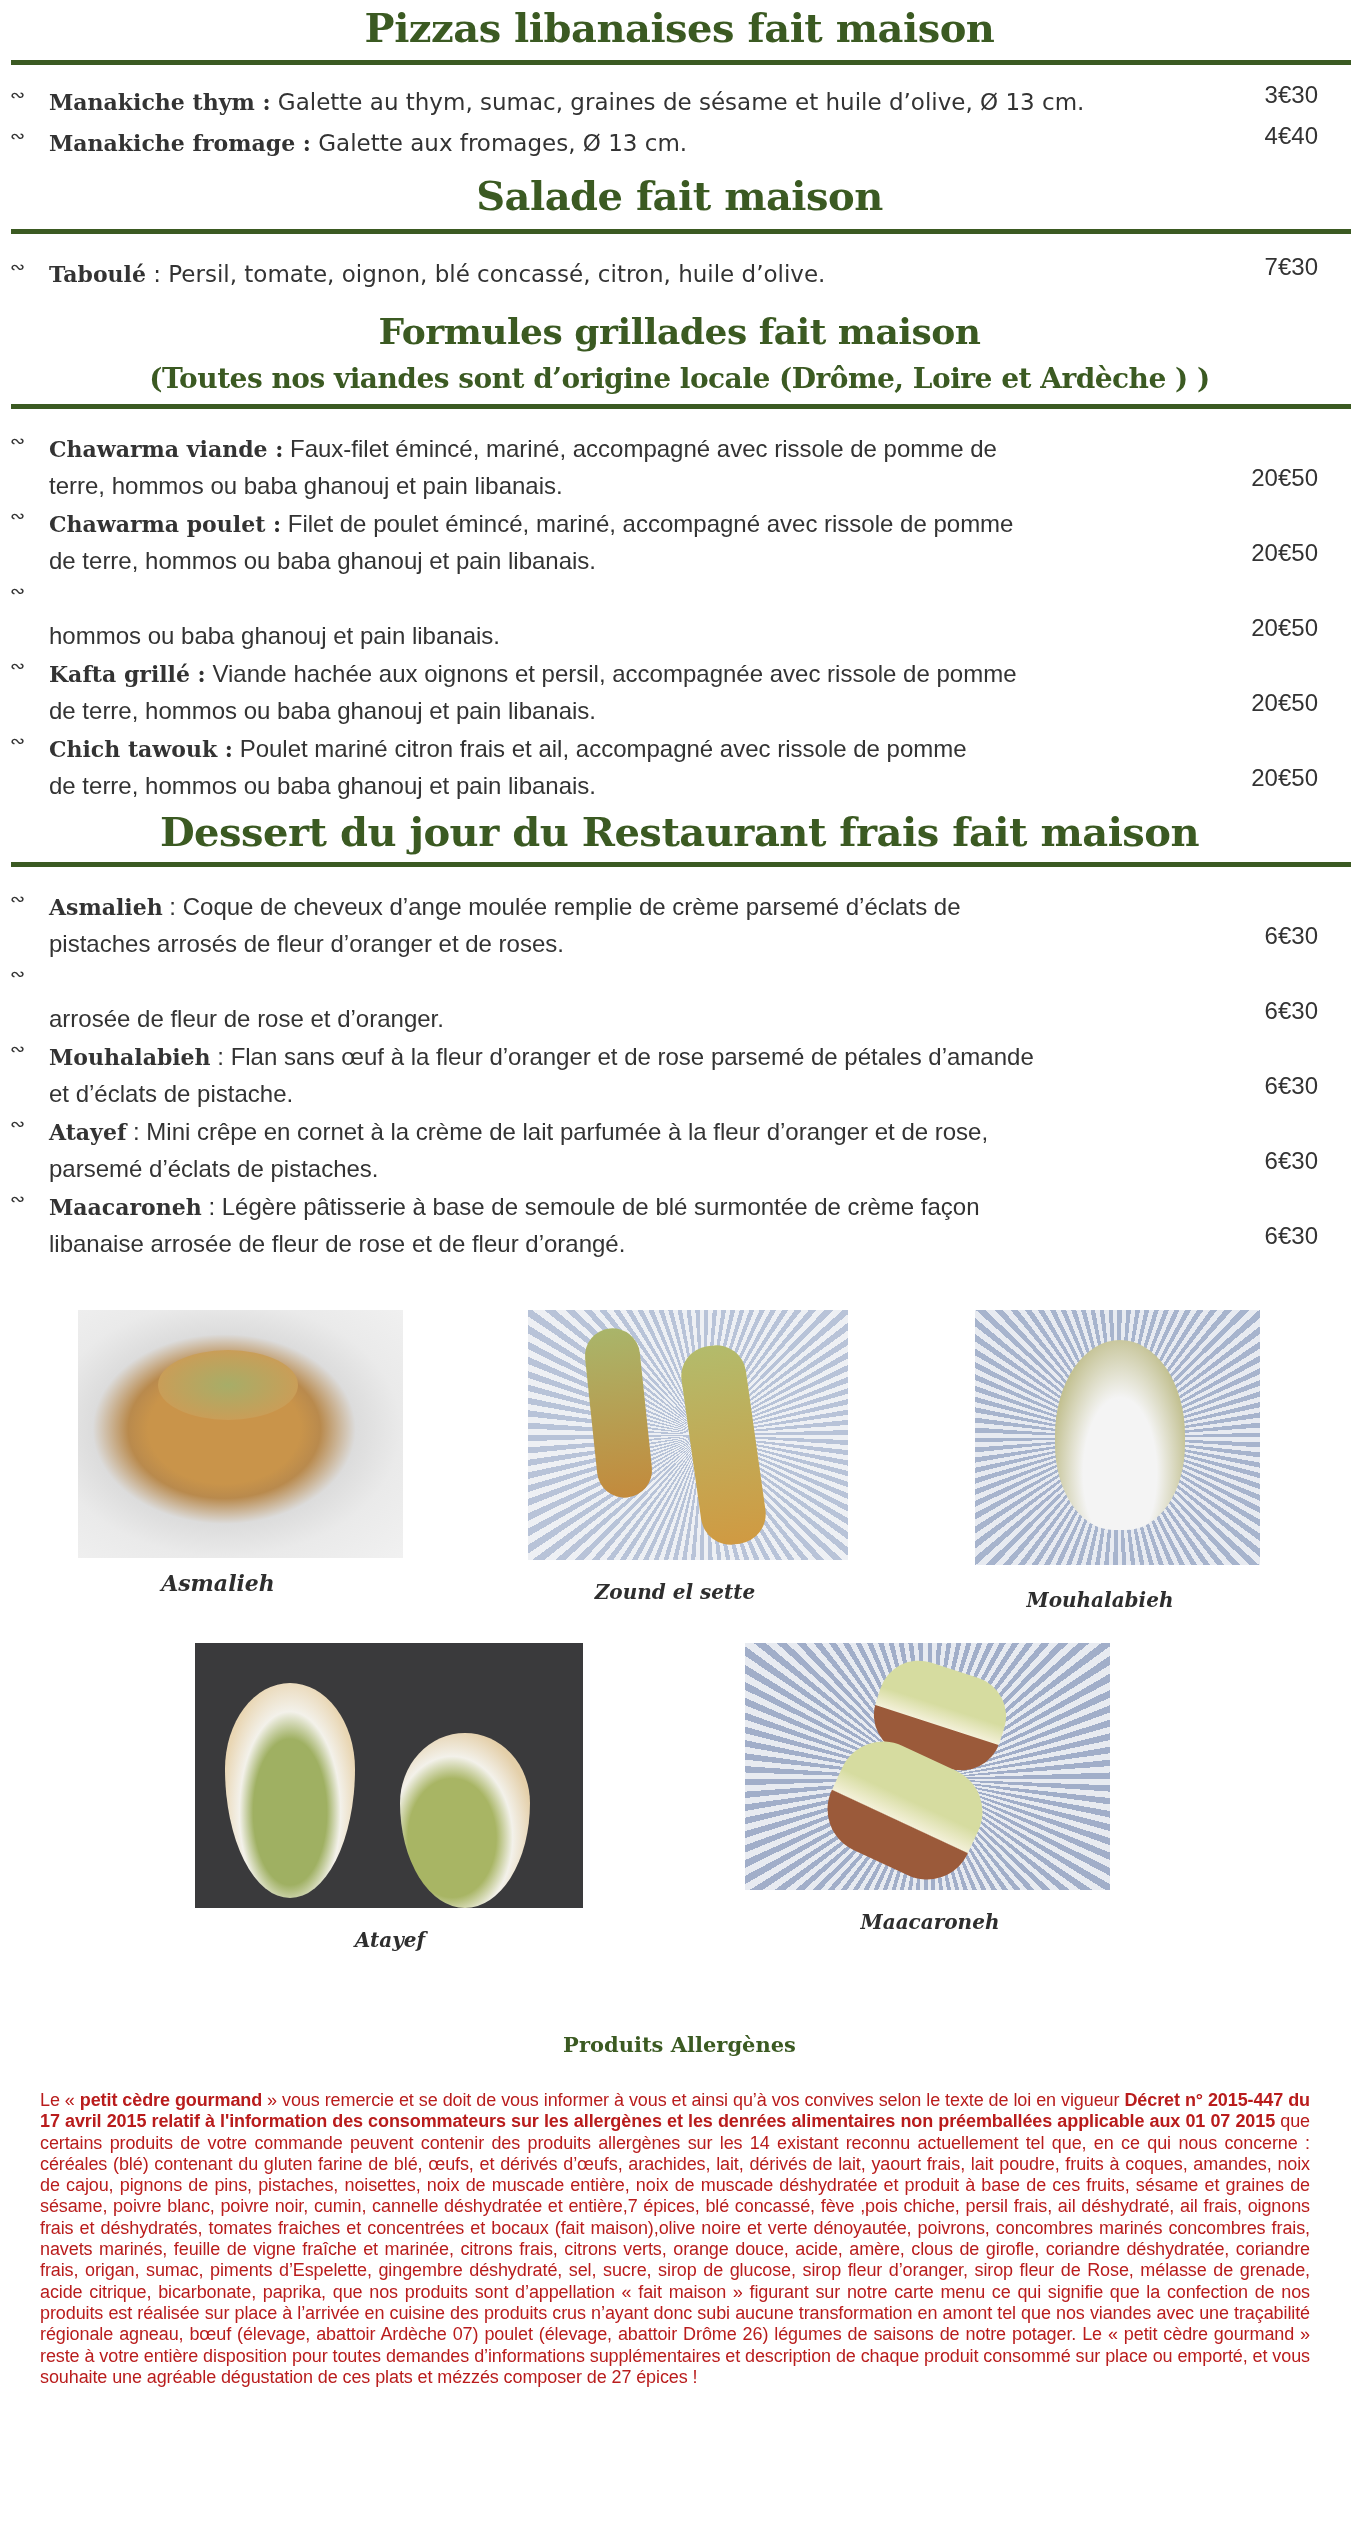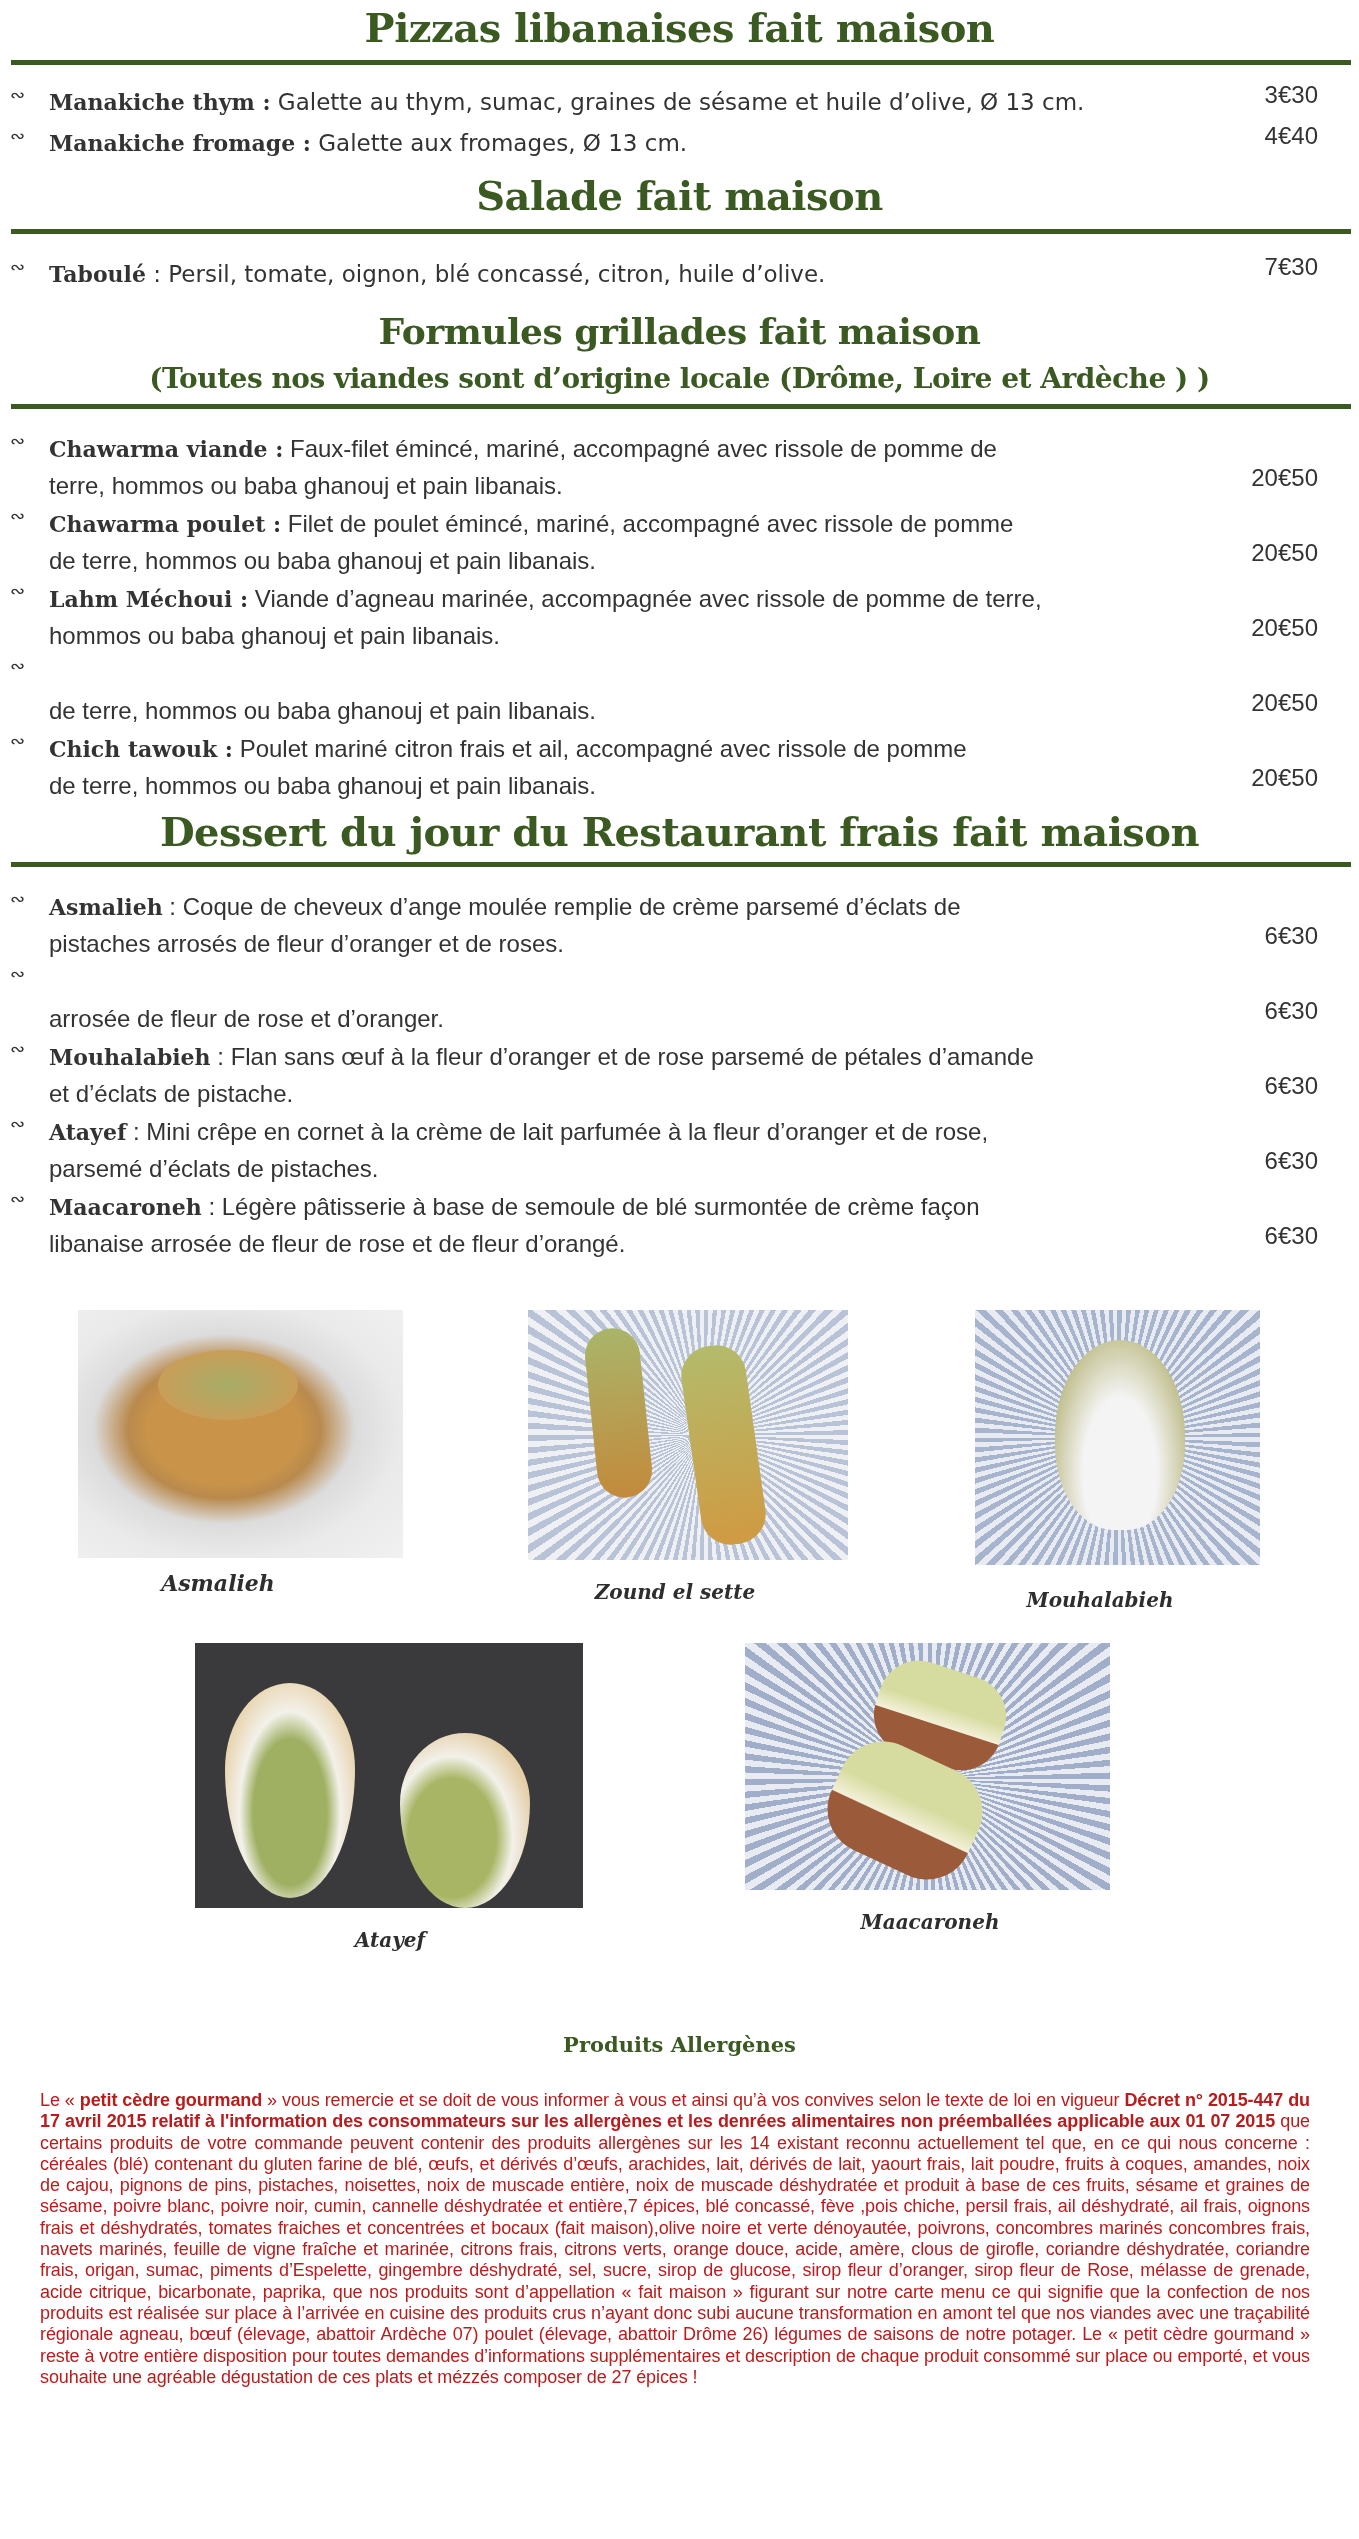--- a/index.html
+++ b/index.html
@@ -57,26 +57,26 @@
       <span class="price" style="top:37px">20€50</span>
     </div>
     <div class="item" style="top: 497px; height: 74px;">
       <span class="bullet">∾</span>
       <span class="text" style="top:0"><span class="name">Chawarma poulet :</span><span> Filet de poulet émincé, mariné, accompagné avec rissole de pomme</span></span>
       <span class="text" style="top:37px">de terre, hommos ou baba ghanouj et pain libanais.</span>
       <span class="price" style="top:37px">20€50</span>
     </div>
     <div class="item" style="top: 572px; height: 74px;">
       <span class="bullet">∾</span>
-      <span class="text" style="top:0"><span class="name">Lahm Méchoui :</span><span> Viande d’agneau marinée, accompagnée avec rissole de pomme de terre,</span></span>
       <span class="text" style="top:37px">hommos ou baba ghanouj et pain libanais.</span>
       <span class="price" style="top:37px">20€50</span>
     </div>
     <div class="item" style="top: 647px; height: 74px;">
       <span class="bullet">∾</span>
+      <span class="text" style="top:0"><span class="name">Kafta grillé :</span><span> Viande hachée aux oignons et persil, accompagnée avec rissole de pomme</span></span>
       <span class="text" style="top:37px">de terre, hommos ou baba ghanouj et pain libanais.</span>
       <span class="price" style="top:37px">20€50</span>
     </div>
     <div class="item" style="top: 722px; height: 74px;">
       <span class="bullet">∾</span>
       <span class="text" style="top:0"><span class="name">Chich tawouk :</span><span> Poulet mariné citron frais et ail, accompagné avec rissole de pomme</span></span>
       <span class="text" style="top:37px">de terre, hommos ou baba ghanouj et pain libanais.</span>
       <span class="price" style="top:37px">20€50</span>
     </div>
   </div>

